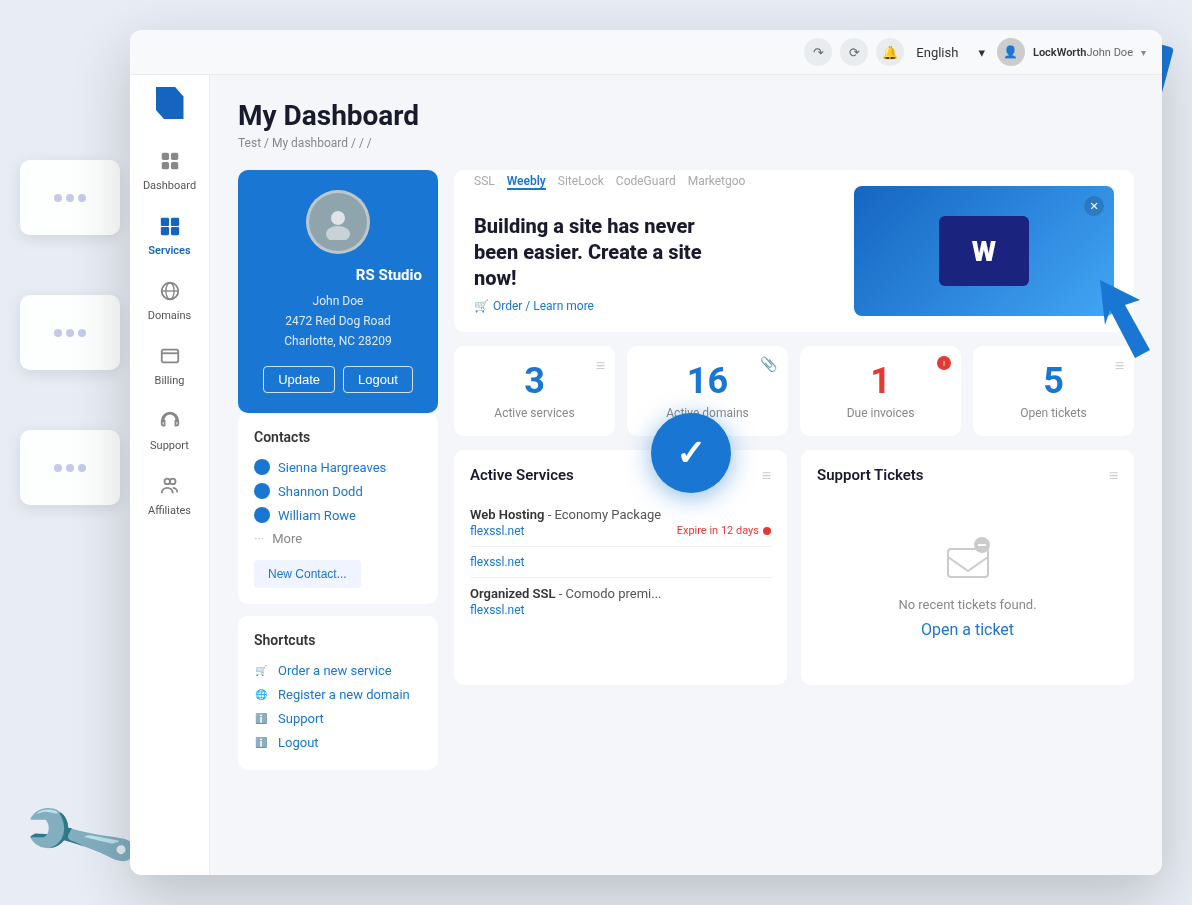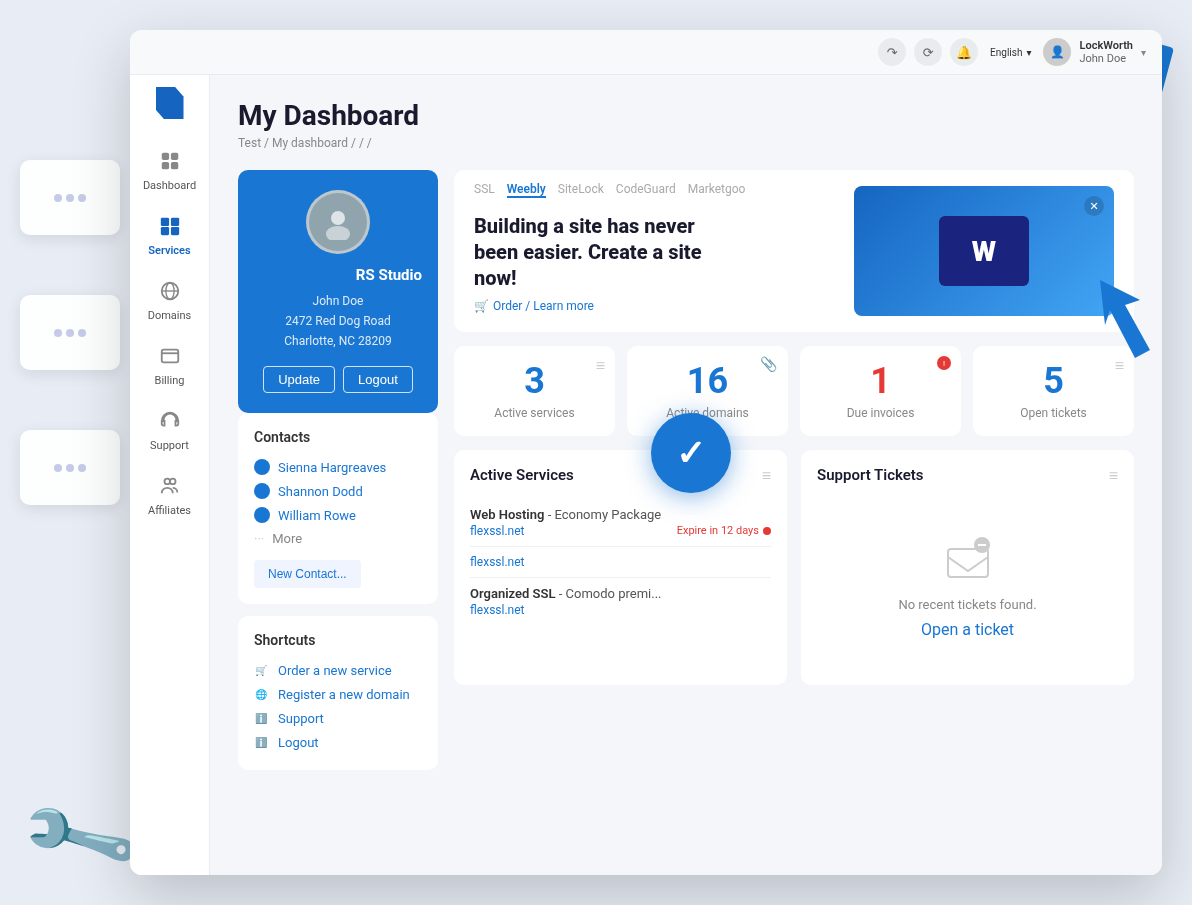--- a/index.html
+++ b/index.html
@@ -49,25 +49,25 @@
       border-radius: 50%;
       background: #e9ecef;
       display: flex;
       align-items: center;
       justify-content: center;
       color: #666;
       font-size: 13px;
       cursor: pointer;
     }
     .lang-select {
-      font-size: 10px;
+      font-size: 13px;
       color: #333;
       display: flex;
       align-items: center;
-      gap: 4px;
+      gap: 20px;
       cursor: pointer;
     }
     .user-info {
       display: flex;
       align-items: center;
       gap: 8px;
       cursor: pointer;
     }
     .user-avatar {
       width: 28px;
@@ -76,21 +76,20 @@
       background: #ccc;
       overflow: hidden;
       display: flex;
       align-items: center;
       justify-content: center;
       font-size: 12px;
       color: #666;
     }
     .user-name-block {
       display: flex;
-      flex-direction: column;
     }
     .user-company {
       font-size: 11px;
       color: #333;
       font-weight: 600;
     }
     .user-name-small {
       font-size: 11px;
       color: #666;
     }
@@ -346,21 +345,21 @@
       align-items: center;
       justify-content: space-between;
       position: relative;
       overflow: hidden;
       min-height: 140px;
     }
     .promo-tabs {
       display: flex;
       gap: 12px;
       position: absolute;
-      top: 12px;
+      top: 4px;
       left: 20px;
       font-size: 12px;
     }
     .promo-tab {
       color: #aaa;
       cursor: pointer;
     }
     .promo-tab.active {
       color: #1976d2;
       font-weight: 600;

